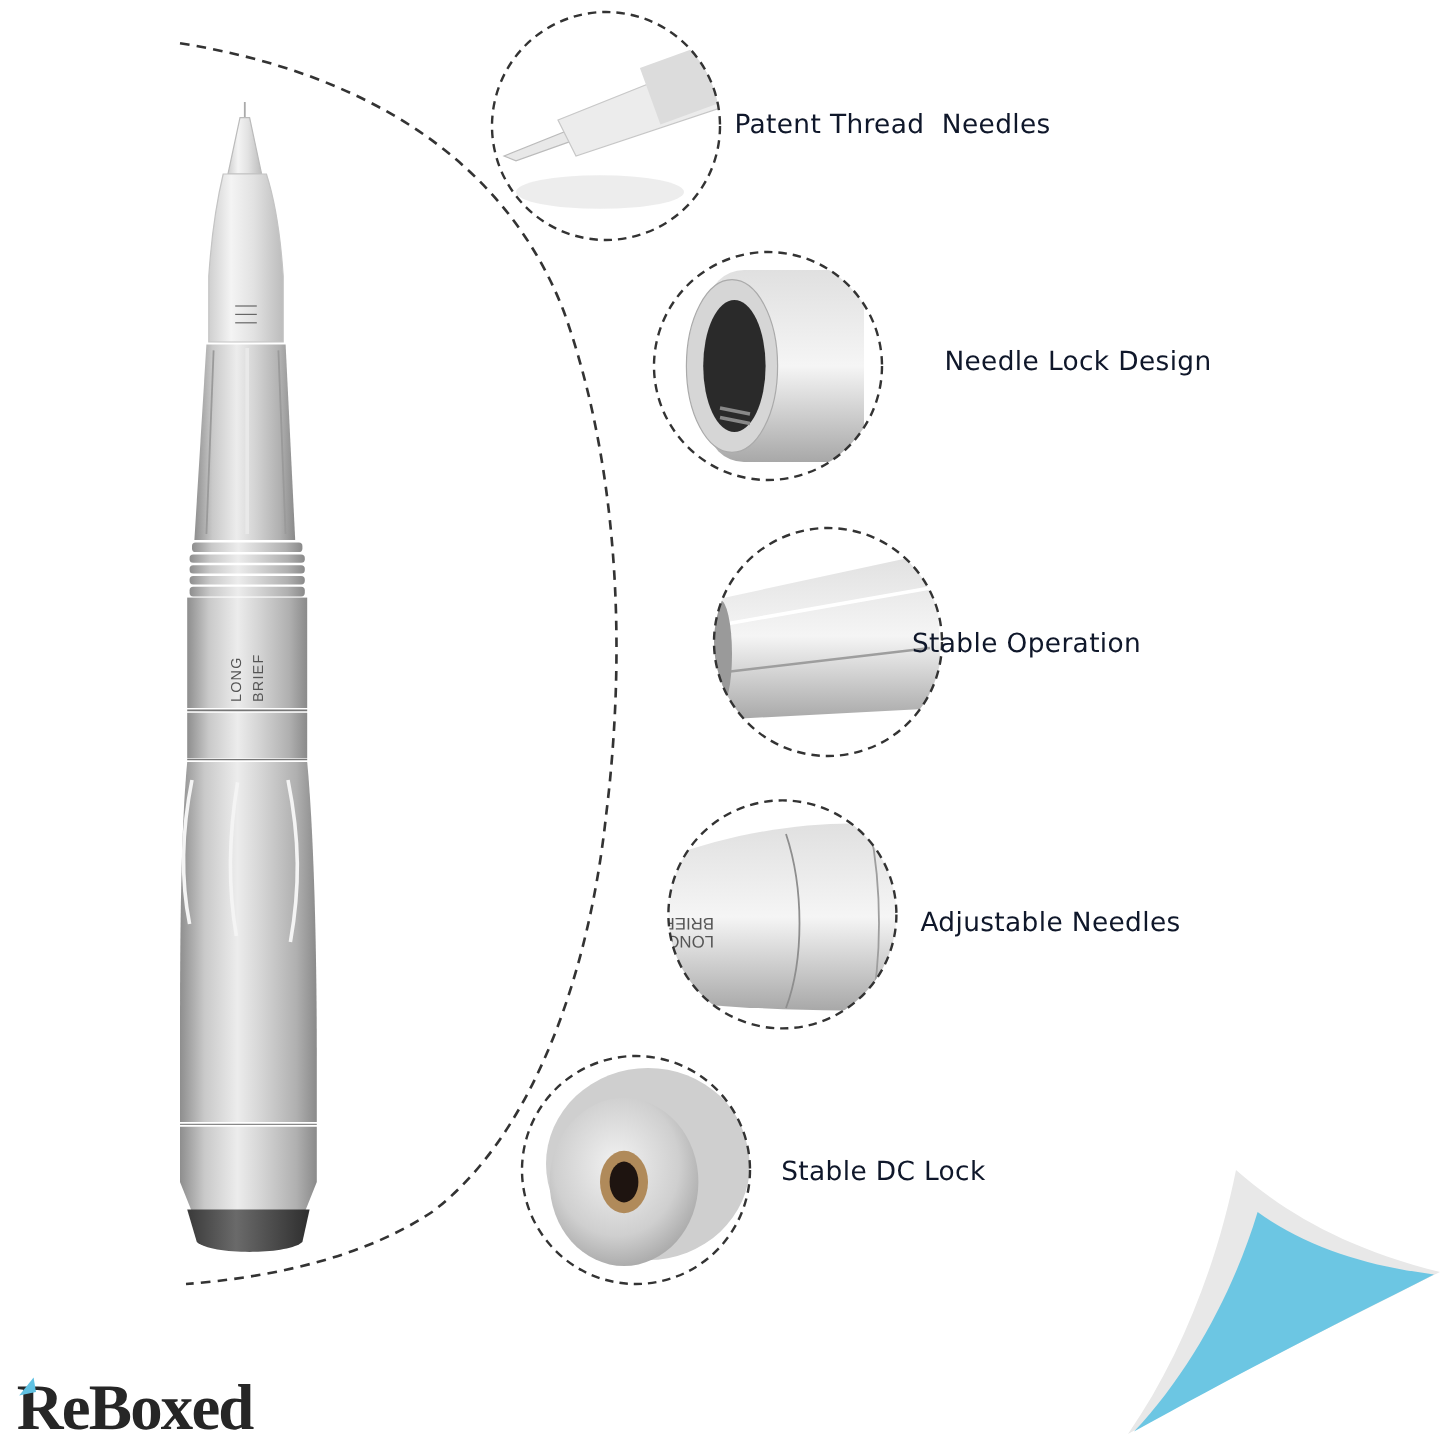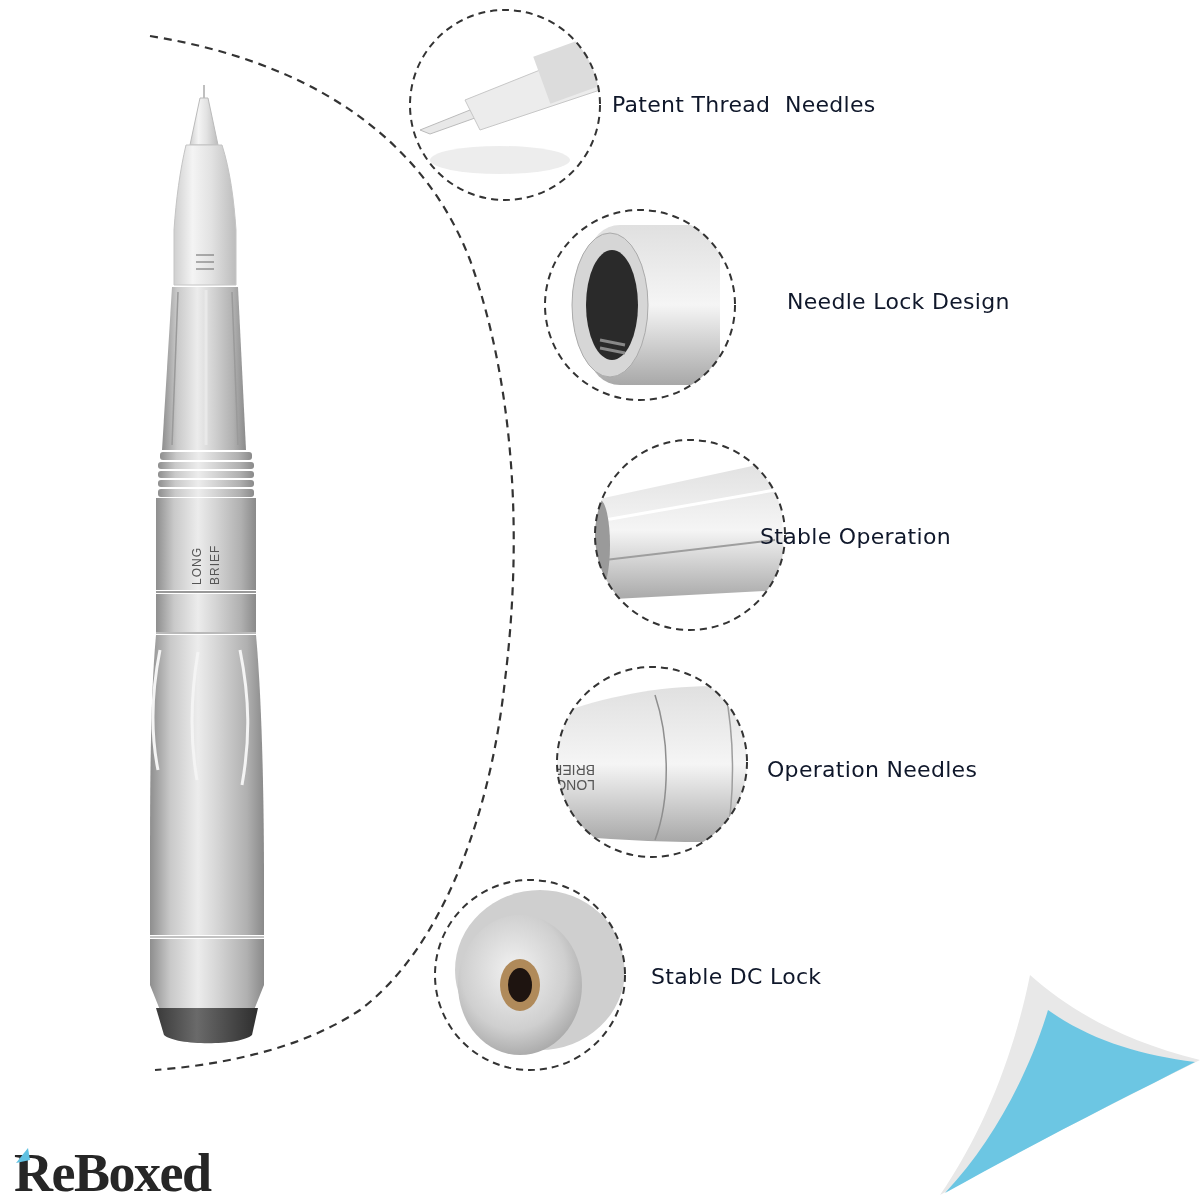--- a/index.html
+++ b/index.html
@@ -161,21 +161,21 @@
     <ellipse cx="520" cy="985" rx="62" ry="70" fill="url(#silverBall)"></ellipse>
     <ellipse cx="520" cy="985" rx="20" ry="26" fill="#b08a5a"></ellipse>
     <ellipse cx="520" cy="985" rx="12" ry="17" fill="#1e1410"></ellipse>
   </g>
   <circle cx="530" cy="975" r="95" fill="none" stroke="#333" stroke-width="2" stroke-dasharray="7 5"></circle>
 </svg>
 
 <div class="feature-label" style="left:612px; top:92px; white-space:pre;">Patent Thread  Needles</div>
 <div class="feature-label" style="left:787px; top:289px;">Needle Lock Design</div>
 <div class="feature-label" style="left:760px; top:524px;">Stable Operation</div>
-<div class="feature-label" style="left:767px; top:757px;">Operation Needles</div>
+<div class="feature-label" style="left:767px; top:757px;">Adjustable Needles</div>
 <div class="feature-label" style="left:651px; top:964px;">Stable DC Lock</div>
 
 <svg class="layer" width="1200" height="1200">
   <path d="M1030 975 C 1070 1010, 1120 1040, 1200 1060 C 1120 1100, 1040 1140, 940 1195 C 985 1130, 1015 1050, 1030 975 Z" fill="#e8e8e8"></path>
   <path d="M1048 1010 C 1090 1040, 1140 1055, 1195 1062 C 1120 1100, 1040 1140, 945 1193 C 995 1140, 1030 1070, 1048 1010 Z" fill="#6cc6e3"></path>
 </svg>
 
 <div class="logo">ReBoxed</div>
 <svg class="layer" width="1200" height="1200">
   <path d="M16 1163 L28 1148 L30 1160 Z" fill="#5fc1e2"></path>

